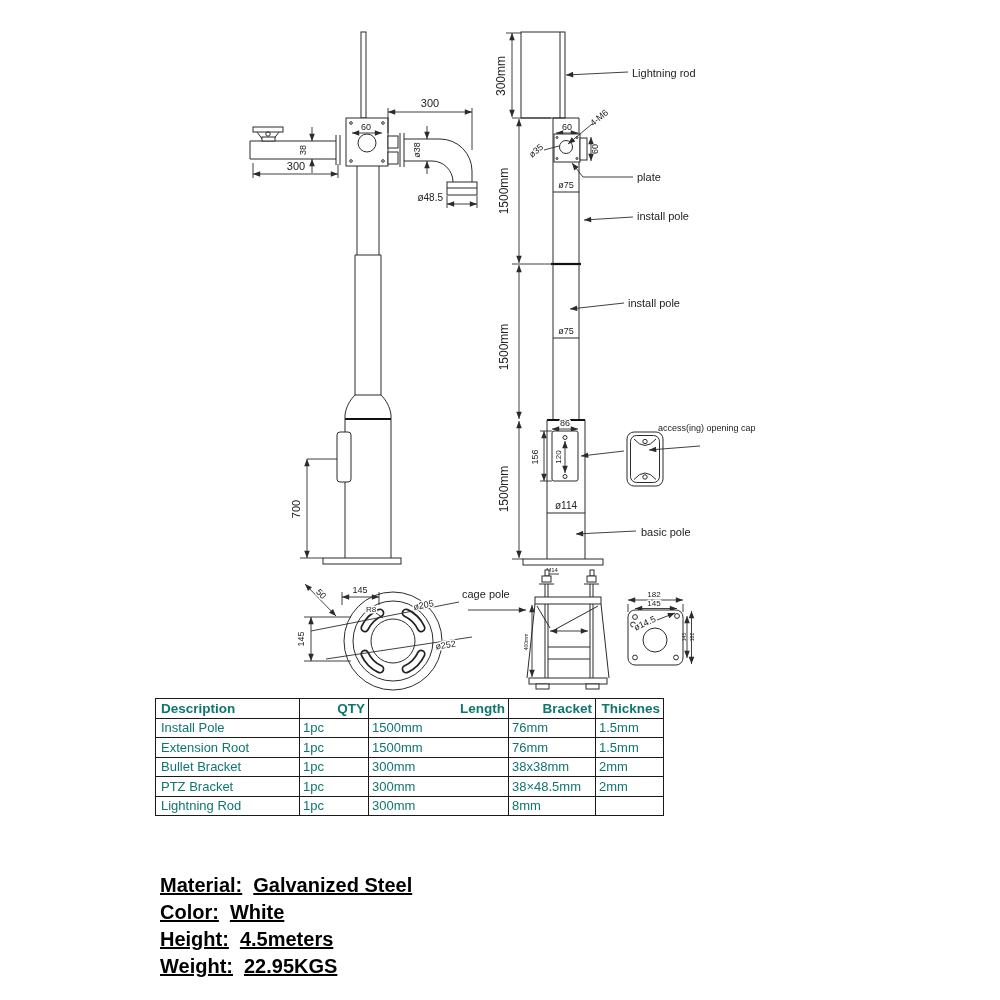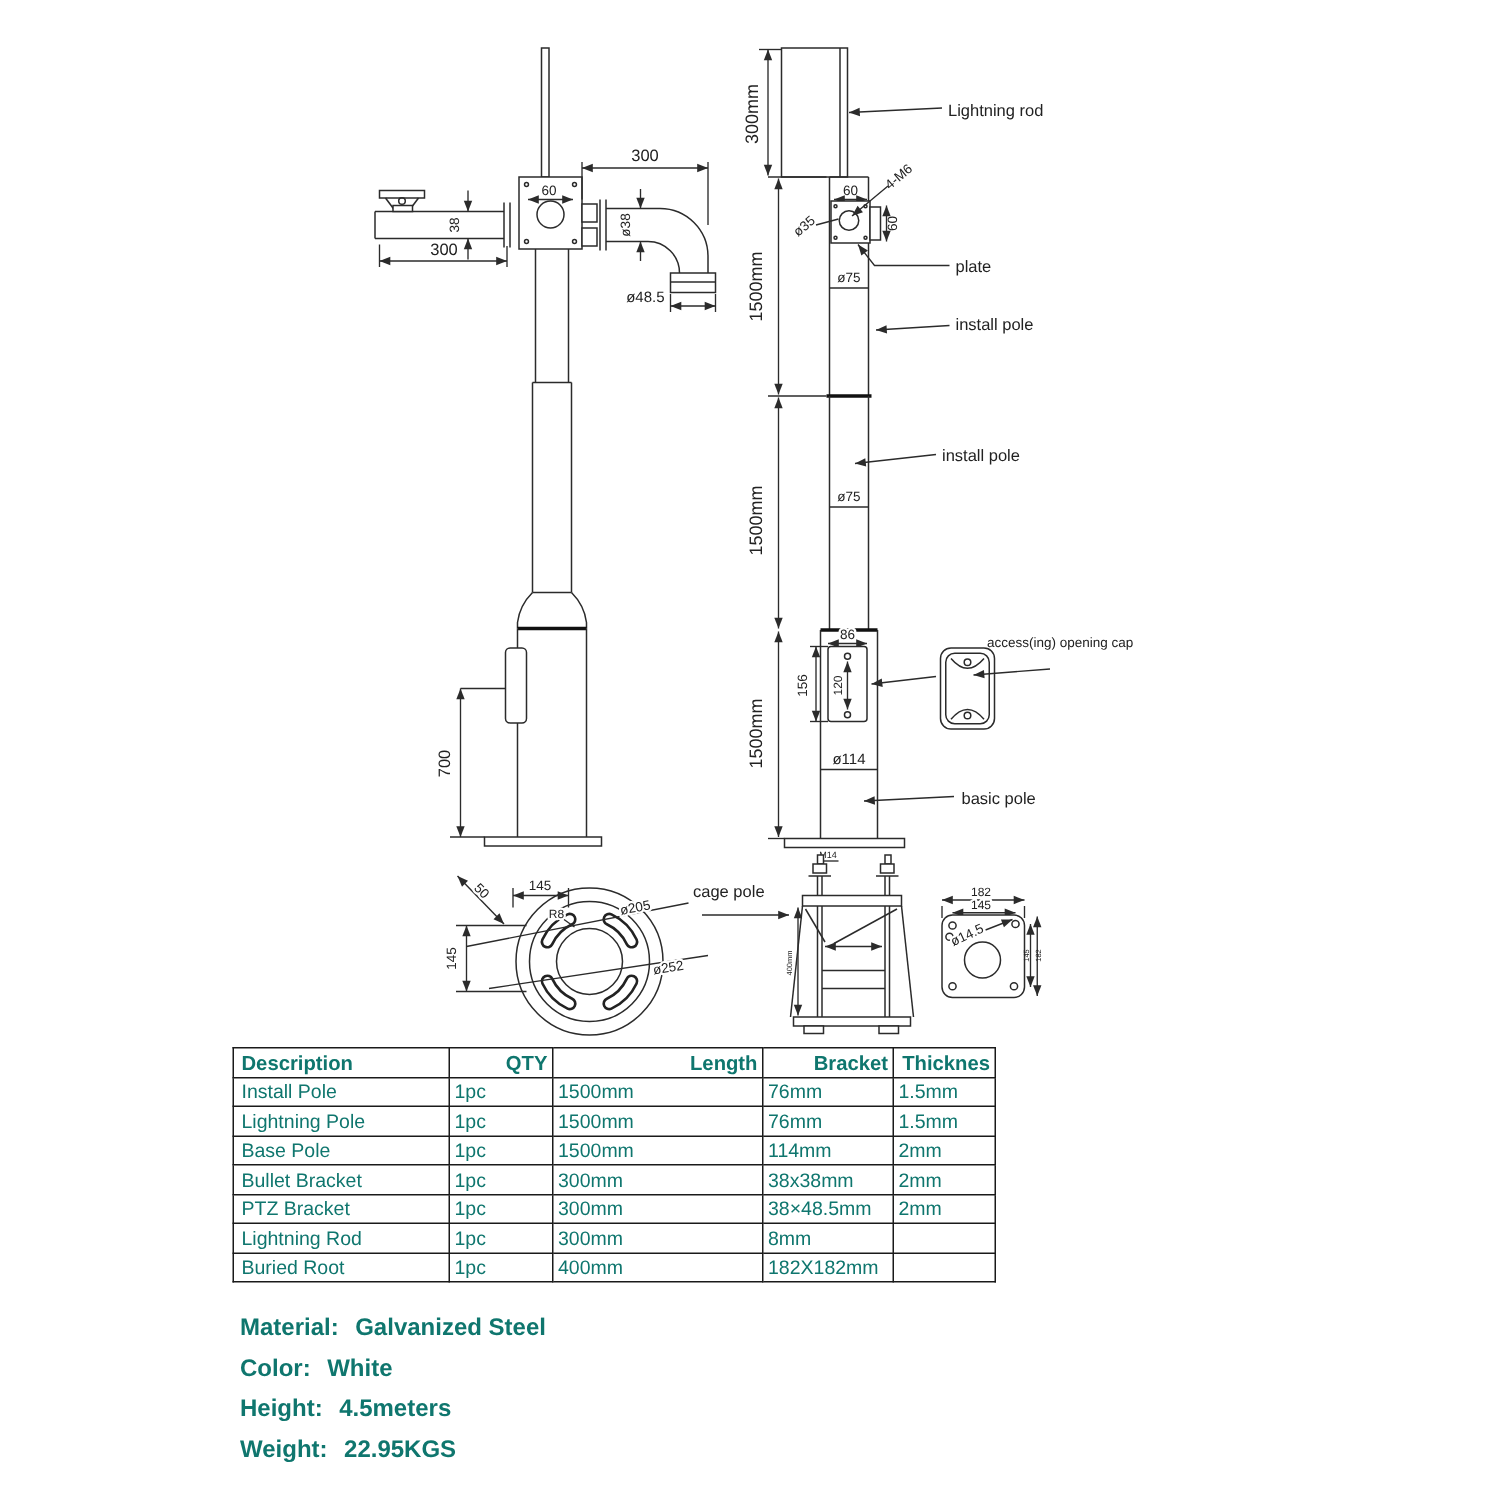--- a/index.html
+++ b/index.html
@@ -15,22 +15,22 @@
   .t10{font-size:10px;}.t11{font-size:11px;}.t12{font-size:12px;}
   .slotb{stroke:#222;stroke-width:9;stroke-linecap:round;fill:none;}
   .slotw{stroke:#fff;stroke-width:5.5;stroke-linecap:round;fill:none;}
   table.spec{position:absolute;left:155px;top:698px;border-collapse:collapse;
              table-layout:fixed;font-size:13px;color:#0f766e;}
   table.spec td,table.spec th{border:1.5px solid #1a1a1a;height:18.5px;padding:0 3px;
              overflow:hidden;white-space:nowrap;}
   table.spec th{font-size:13.5px;text-align:right;}
   table.spec th.desc,table.spec td.desc{text-align:left;padding-left:5px;}
   table.spec td{text-align:left;}
-  .notes{position:absolute;left:160px;top:872px;font-weight:bold;font-size:16px;
-         color:#0f766e;line-height:27px;}
+  .notes{position:absolute;left:160px;top:872px;font-weight:bold;font-size:20px;
+         color:#000000;line-height:27px;text-decoration:underline;}
   .notes .val{margin-left:11px;}
 </style>
 </head>
 <body>
 
 <div id="canvas">
 
 <svg width="1000" height="700" viewBox="0 0 1000 700">
   <defs>
     <marker id="a" markerWidth="8" markerHeight="8" viewBox="0 0 10 10" refX="9.5" refY="5" orient="auto-start-reverse" markerUnits="userSpaceOnUse">
@@ -319,59 +319,45 @@
   </thead>
   <tbody>
     <tr>
       <td class="desc">Install Pole</td>
       <td>1pc</td>
       <td>1500mm</td>
       <td>76mm</td>
       <td>1.5mm</td>
     </tr>
     <tr>
-      <td class="desc">Lightning Pole</td>
+      <td class="desc">Extension Root</td>
       <td>1pc</td>
       <td>1500mm</td>
       <td>76mm</td>
       <td>1.5mm</td>
     </tr>
     <tr>
-      <td class="desc">Base Pole</td>
-      <td>1pc</td>
-      <td>1500mm</td>
-      <td>114mm</td>
-      <td>2mm</td>
-    </tr>
-    <tr>
       <td class="desc">Bullet Bracket</td>
       <td>1pc</td>
       <td>300mm</td>
       <td>38x38mm</td>
       <td>2mm</td>
     </tr>
     <tr>
       <td class="desc">PTZ Bracket</td>
       <td>1pc</td>
       <td>300mm</td>
       <td>38×48.5mm</td>
       <td>2mm</td>
     </tr>
     <tr>
       <td class="desc">Lightning Rod</td>
       <td>1pc</td>
       <td>300mm</td>
       <td>8mm</td>
-      <td></td>
-    </tr>
-    <tr>
-      <td class="desc">Buried Root</td>
-      <td>1pc</td>
-      <td>400mm</td>
-      <td>182X182mm</td>
       <td></td>
     </tr>
   </tbody>
 </table>
 
 
 <div class="notes">
   <div><span>Material:</span><span class="val">Galvanized Steel</span></div>
   <div><span>Color:</span><span class="val">White</span></div>
   <div><span>Height:</span><span class="val">4.5meters</span></div>

